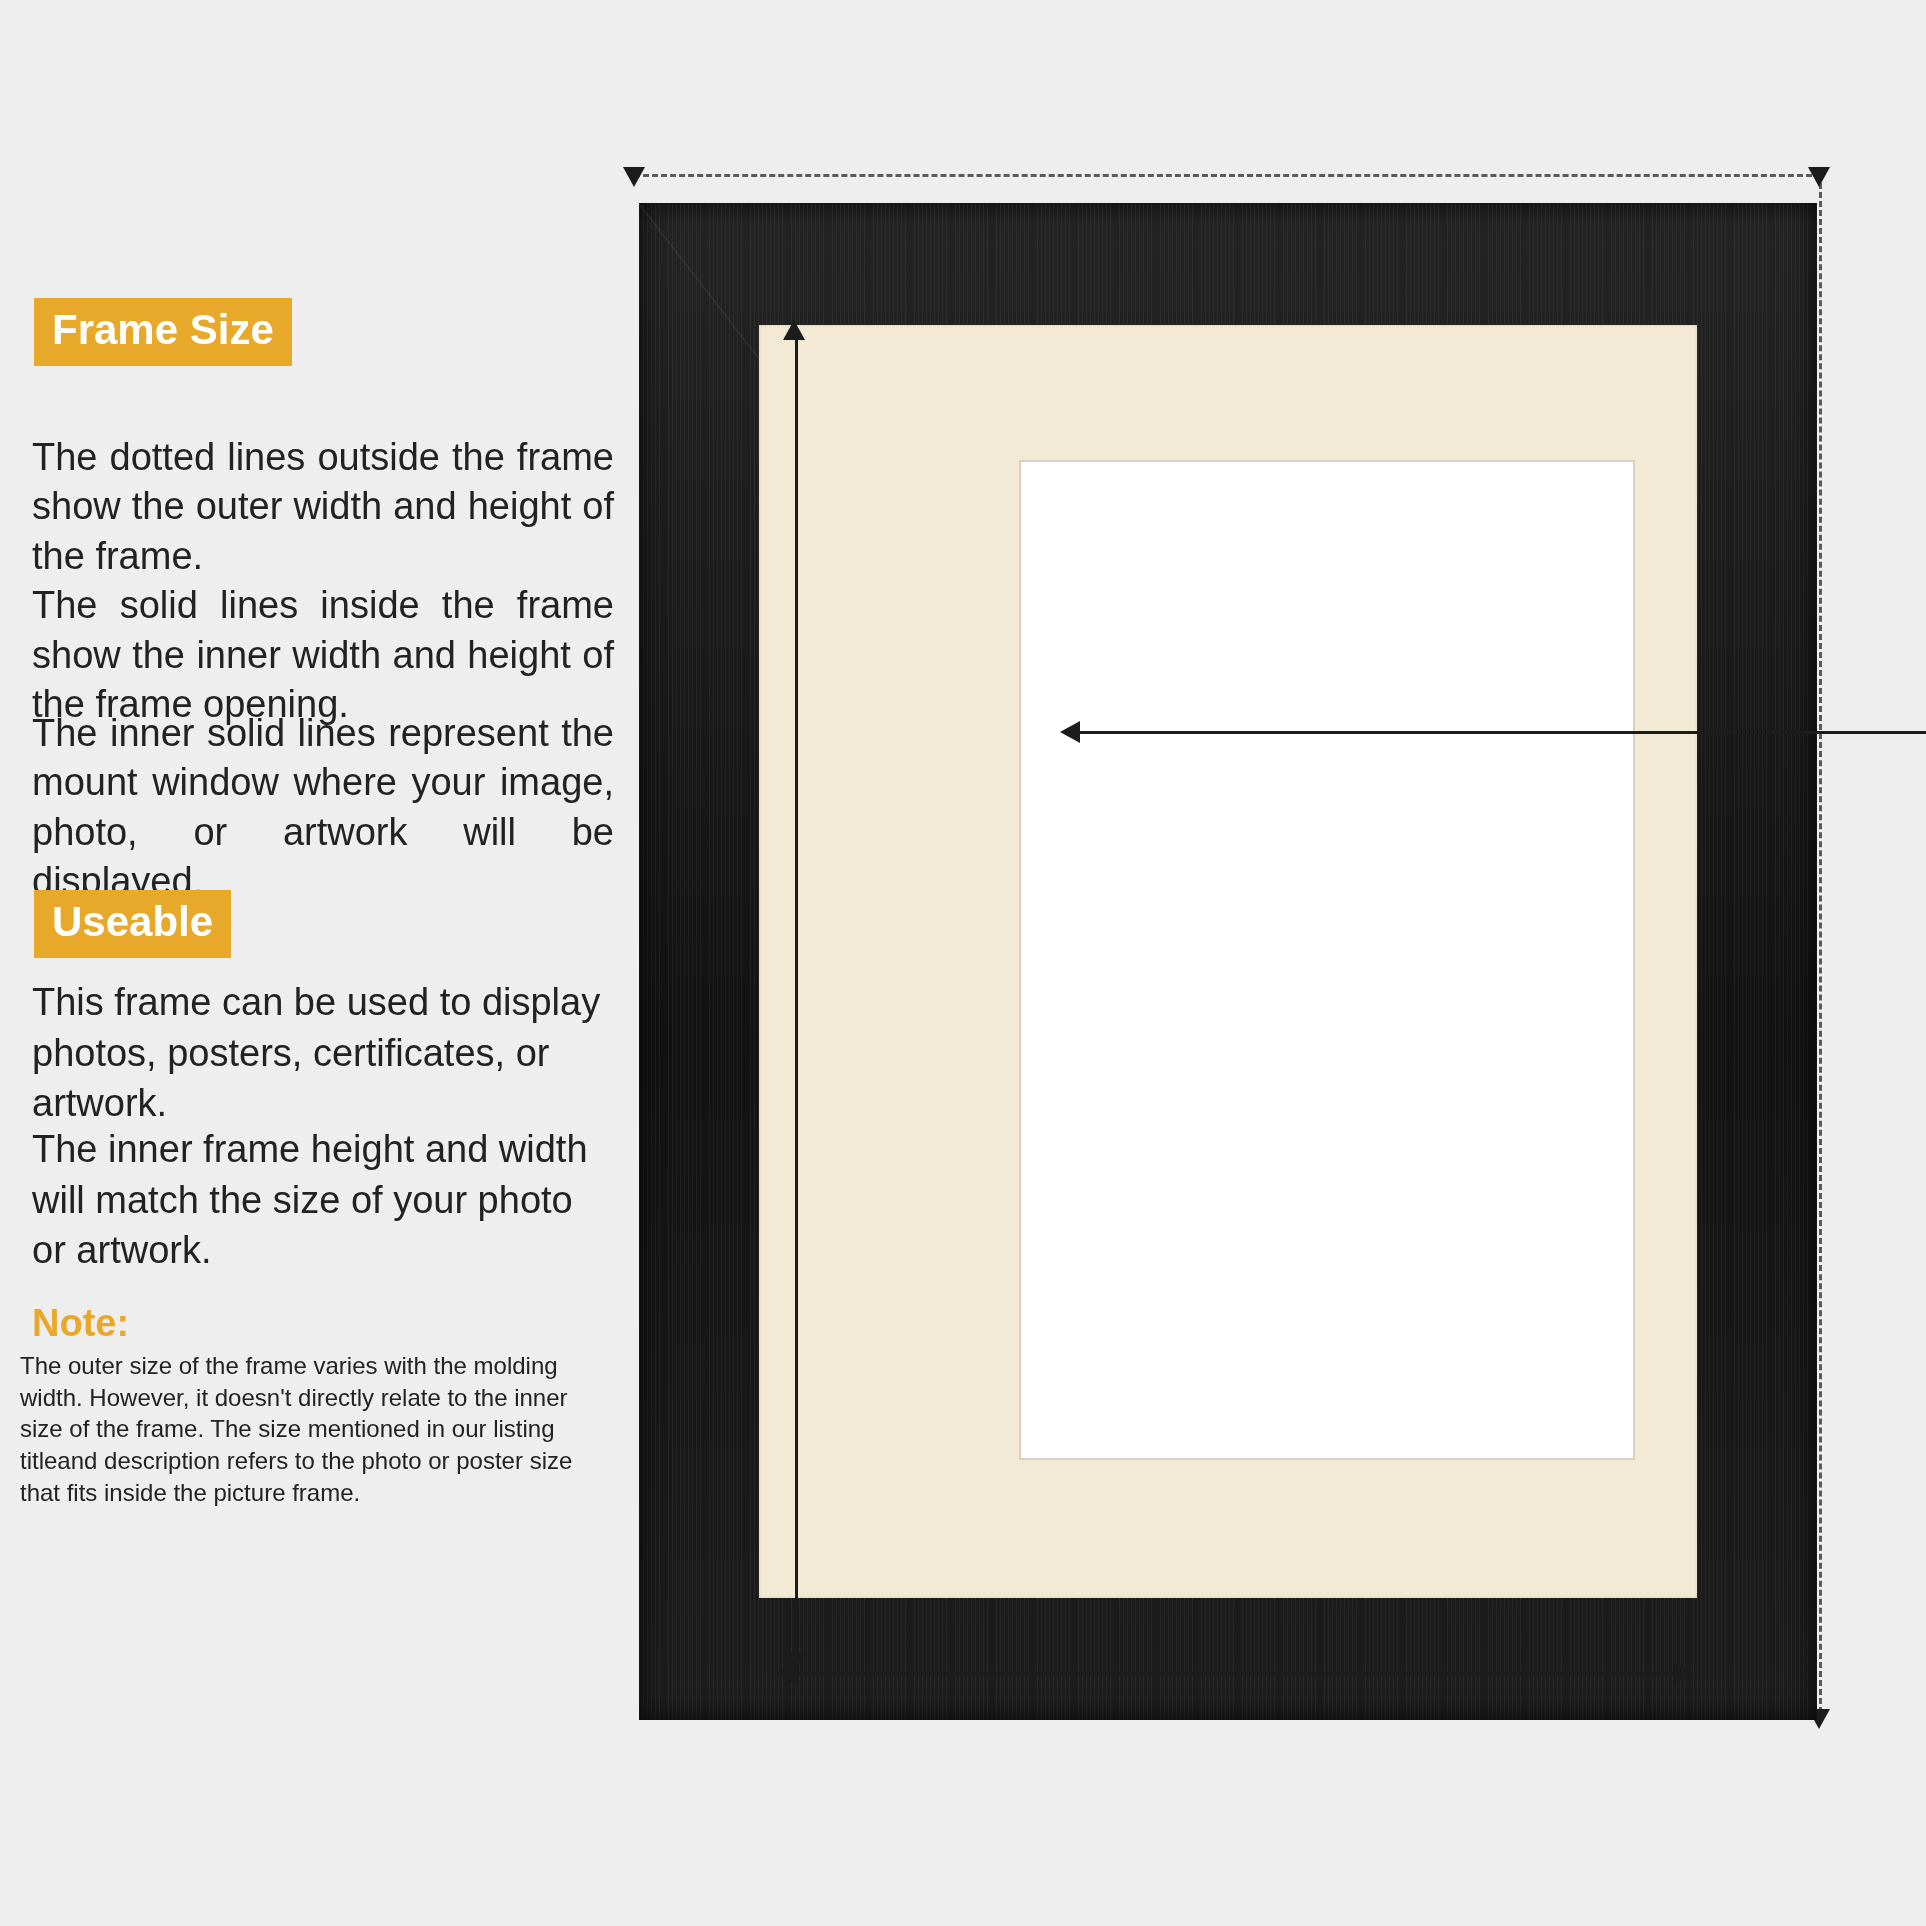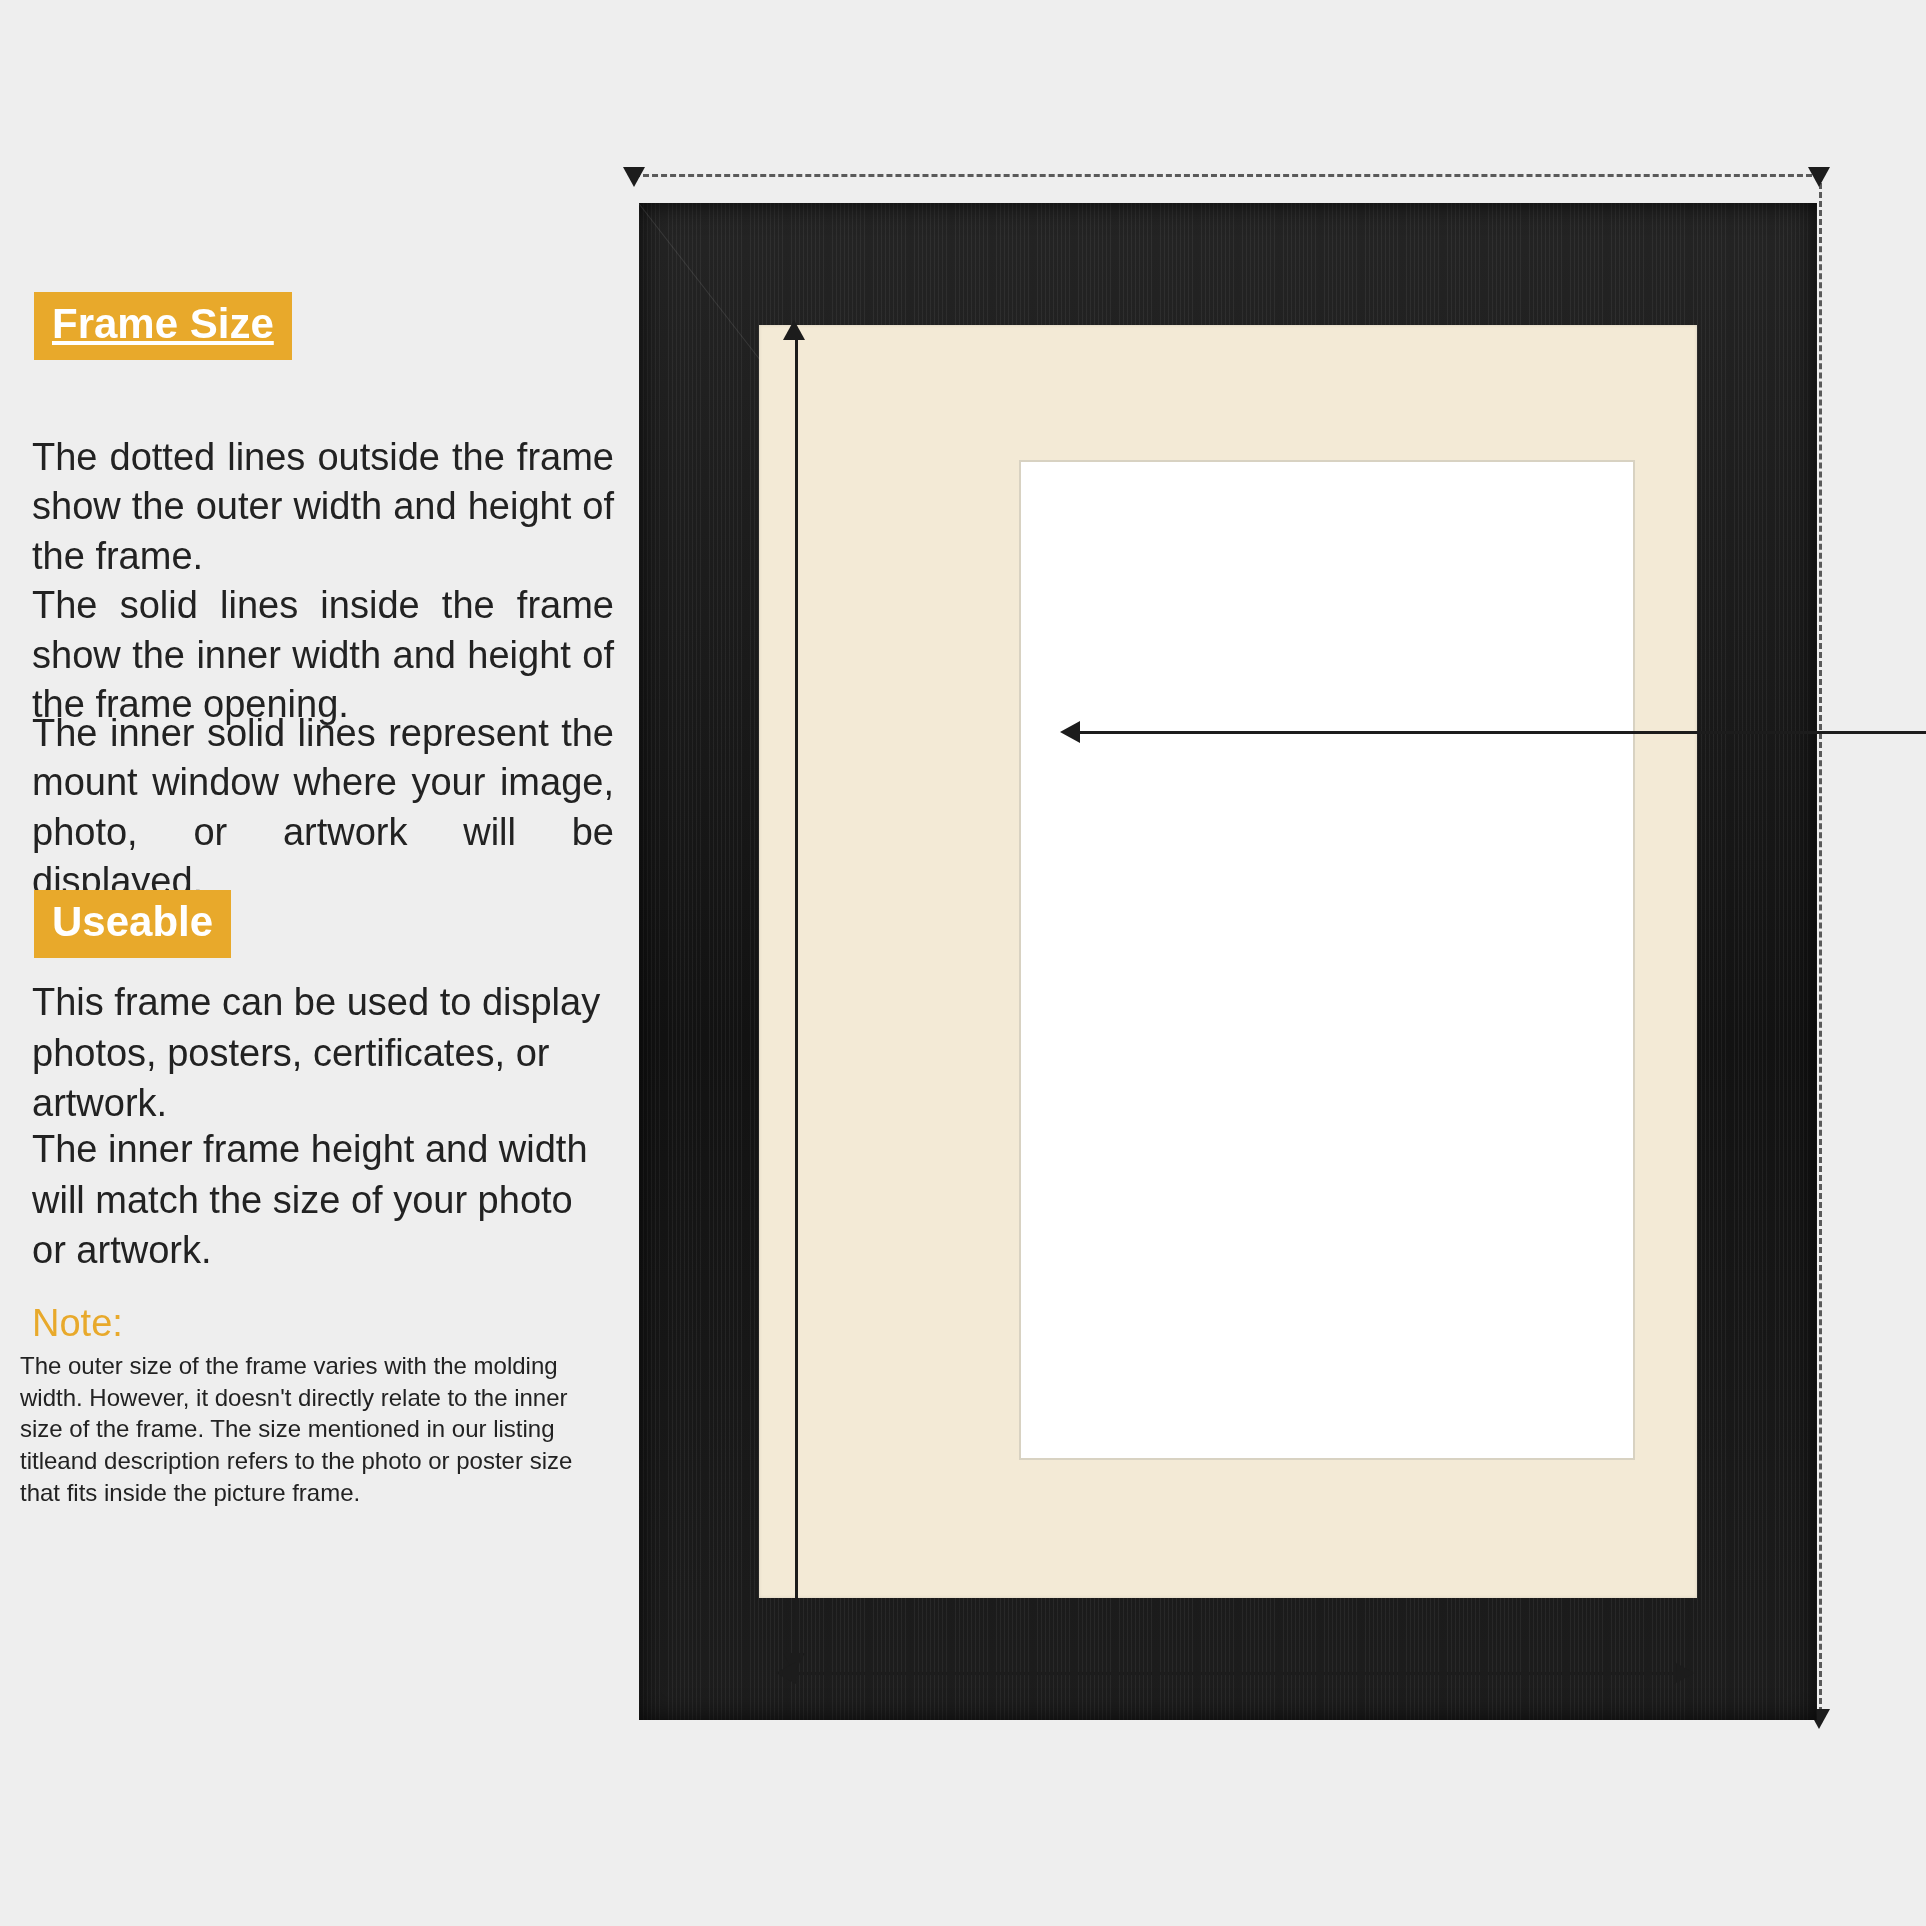--- a/index.html
+++ b/index.html
@@ -76,21 +76,21 @@
   
   .section-tag {
     position: absolute;
     background: #e8a92b;
     color: #ffffff;
     font-size: 42px;
     font-weight: bold;
     padding: 8.1px 18px 11.7px 18px;
     white-space: nowrap;
   }
-  #tag-frame-size { left: 34px; top: 292px; text-decoration: underline; }
+  #tag-frame-size { left: 34px; top: 298px; }
   #tag-useable   { left: 34px; top: 890px; }
 
   
   .para {
     position: absolute;
     color: #222222;
     font-size: 38px;
     line-height: 1.30;
     width: 582px;
   }
@@ -98,21 +98,21 @@
   #para-2 { left: 32px; top: 709px; text-align: justify; }
   #para-3 { left: 32px; top: 977px; line-height: 1.33; }
   #para-4 { left: 32px; top: 1124px; line-height: 1.33; }
 
   #note-label {
     position: absolute;
     left: 32px;
     top: 1302px;
     color: #e8a92b;
     font-size: 38px;
-    font-weight: normal;
+    font-weight: bold;
   }
   #note-text {
     position: absolute;
     left: 20px;
     top: 1350px;
     width: 573px;
     color: #222222;
     font-size: 24px;
     line-height: 1.32;
   }

